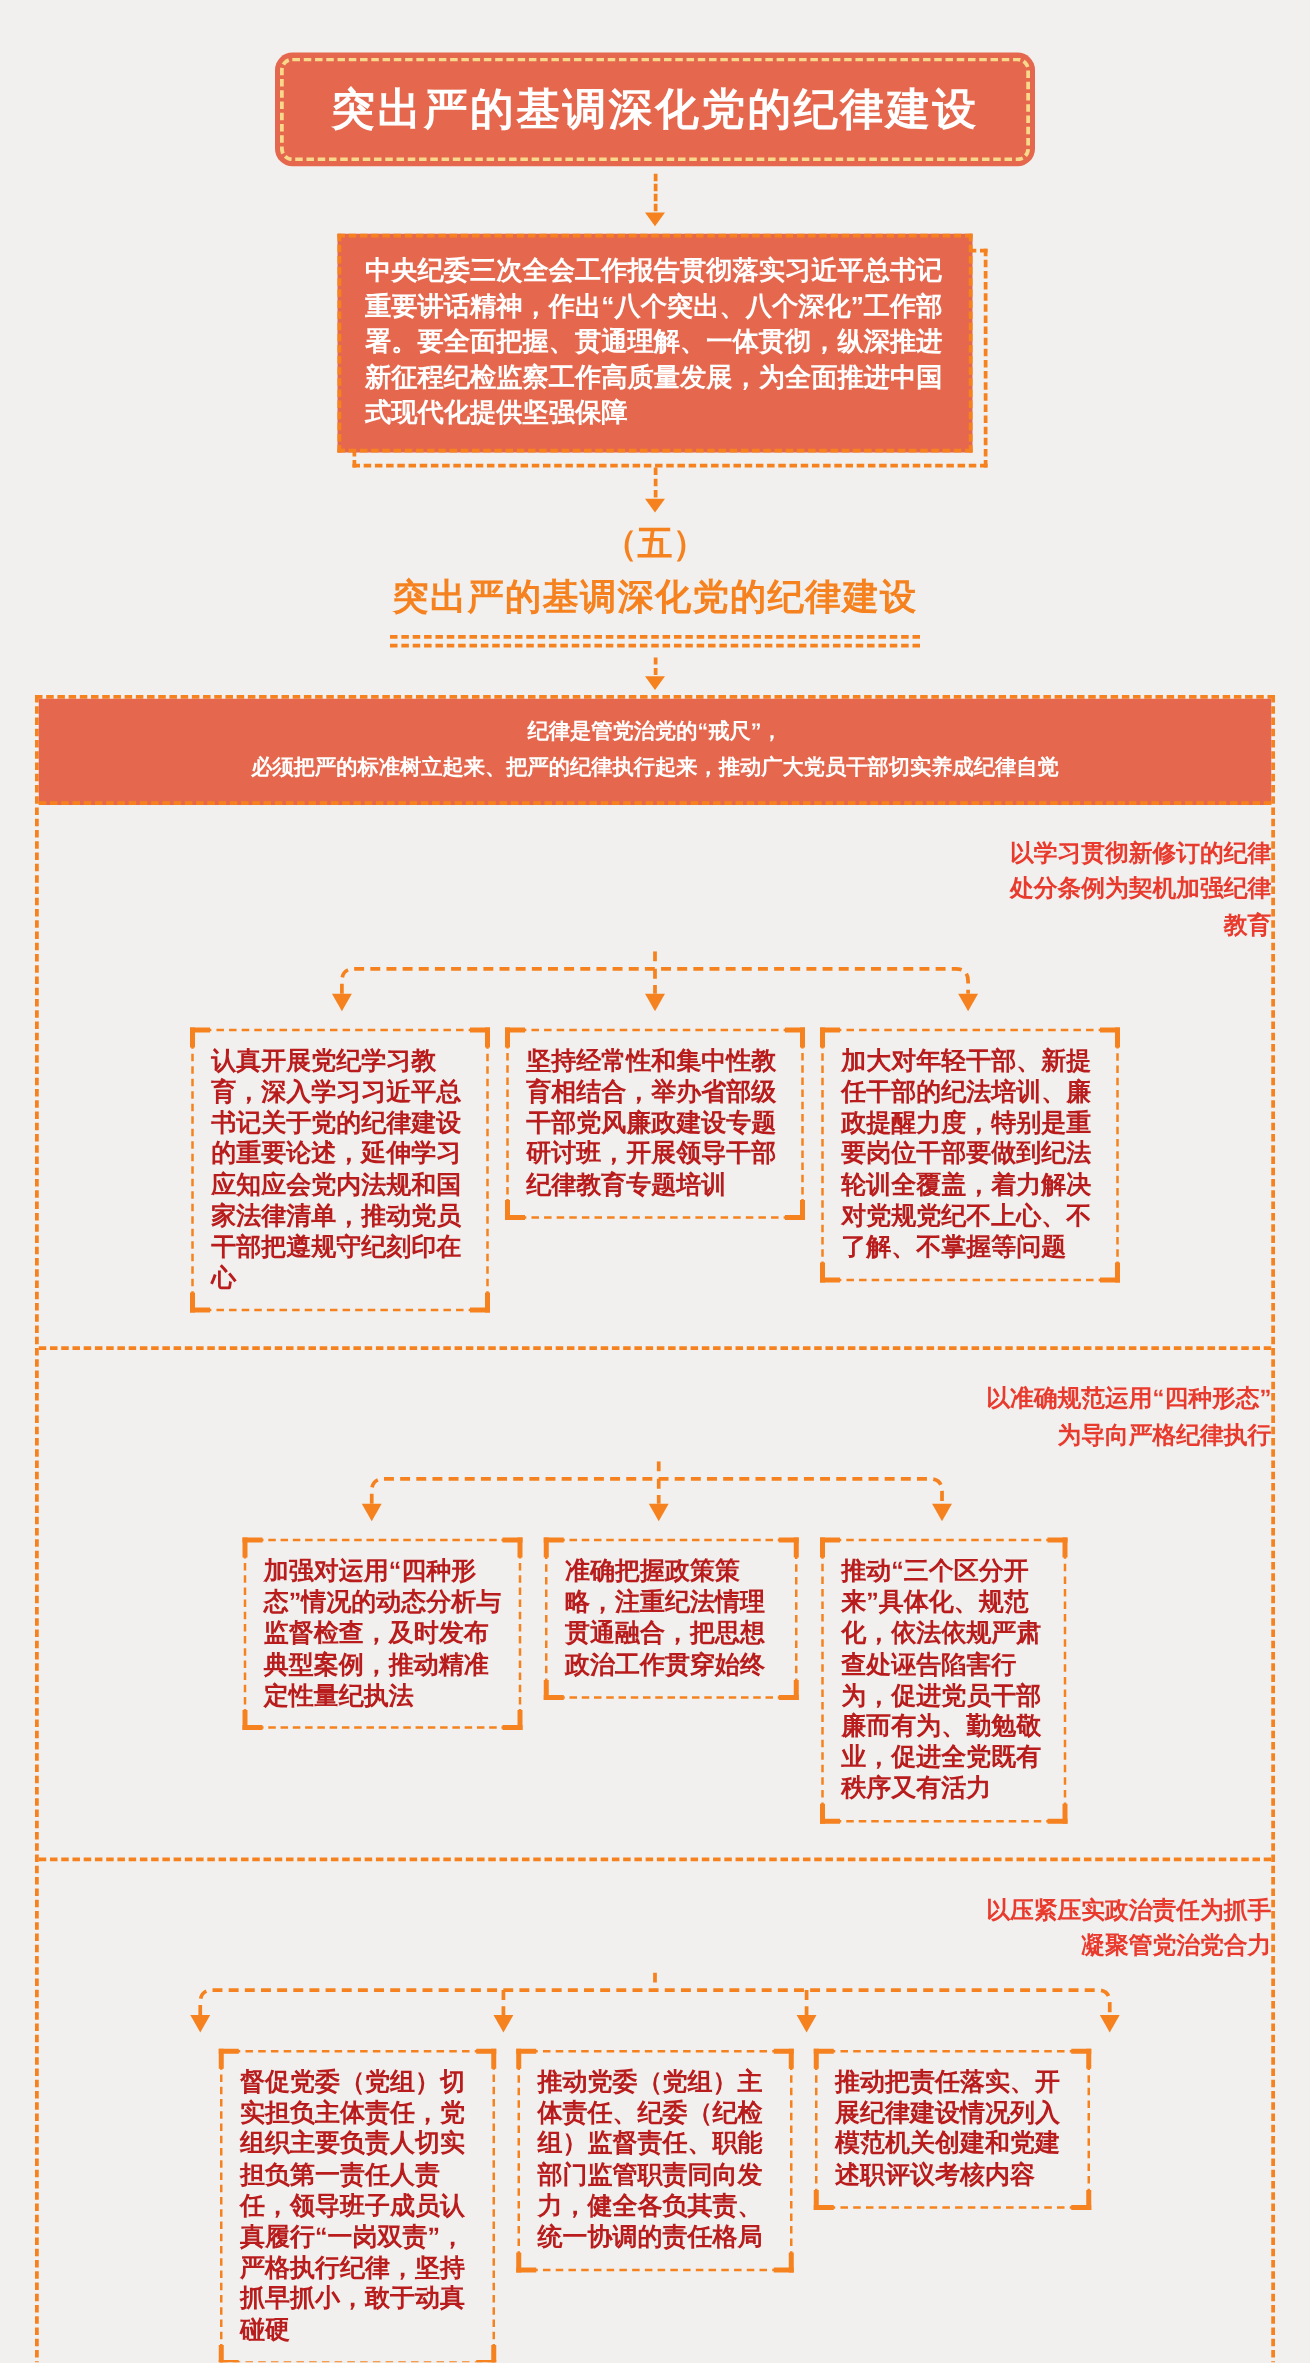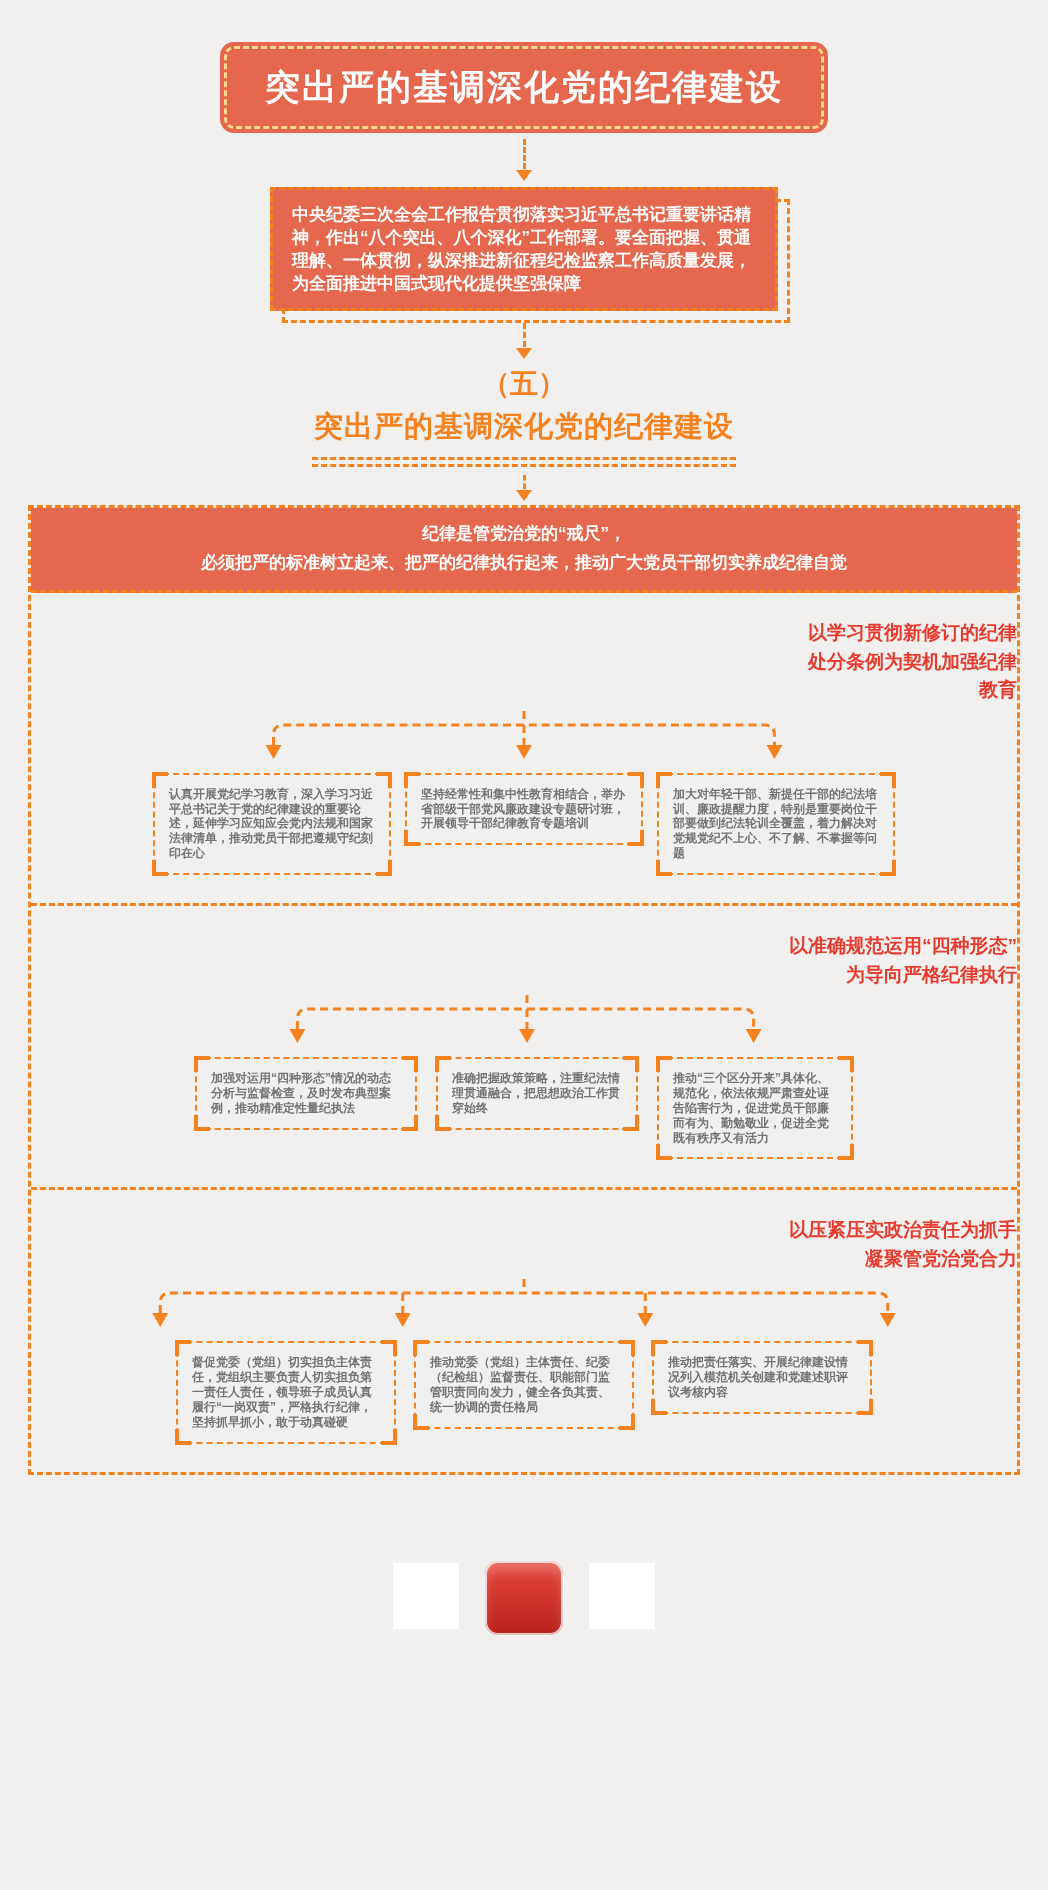--- a/index.html
+++ b/index.html
@@ -25,21 +25,21 @@
   .a3 { margin:8px auto 4px; } .a3 .stem{height:14px;}
 
   
   .intro-wrap { position:relative; width:508px; margin:2px auto 0; }
   .intro-wrap::after {
     content:""; position:absolute; top:12px; left:12px; right:-12px; bottom:-12px;
     border:3px dashed #f5821f;
   }
   .intro-text {
     position:relative; z-index:1; background:#e5684e; border:3px dashed #f5821f;
-    color:#fff; font-weight:bold; font-size:17px; line-height:1.36;
+    color:#fff; font-weight:bold; font-size:21px; line-height:1.36;
     padding:13px 19px;
   }
 
   
   .sub-number { text-align:center; color:#f5821f; font-weight:bold; font-size:28px; margin-top:6px; }
   .sub-title  { text-align:center; color:#f5821f; font-weight:bold; font-size:29px; margin-top:4px; letter-spacing:1px; }
   .double-line { width:424px; height:10px; margin:10px auto 0; border-top:3px dashed #f5821f; border-bottom:3px dashed #f5821f; }
 
   
   .main { width:992px; margin:4px auto 0; border:3px dashed #f5821f; }
@@ -52,21 +52,21 @@
   .sec-h { text-align:right; color:#e93a2e; font-weight:bold; font-size:19px; line-height:1.5; white-space:pre-line; }
   .conn { display:block; width:100%; height:52px; margin-top:6px; }
   .cd { stroke:#f5821f; stroke-width:3; fill:none; stroke-dasharray:8 5; }
   .cf { fill:#f5821f; stroke:none; }
   .divider { border-top:3px dashed #f5821f; }
 
   .row { display:flex; justify-content:center; margin-top:10px; }
   .row1 { gap:14px; } .row2 { gap:19px; } .row3 { gap:18px; }
   .node {
     position:relative; border:2px dashed #f5821f;
-    color:#737373; font-weight:bold; font-size:12px; line-height:1.24;
+    color:#b91c1c; font-weight:bold; font-size:20px; line-height:1.24;
     padding:12px 14px; align-self:flex-start;
   }
   .node::before {
     content:""; position:absolute; inset:-3px; pointer-events:none;
     background:
       linear-gradient(#f5821f,#f5821f) left top / 16px 4px no-repeat,
       linear-gradient(#f5821f,#f5821f) right top / 16px 4px no-repeat,
       linear-gradient(#f5821f,#f5821f) left bottom / 16px 4px no-repeat,
       linear-gradient(#f5821f,#f5821f) right bottom / 16px 4px no-repeat,
       linear-gradient(#f5821f,#f5821f) left top / 4px 16px no-repeat,

